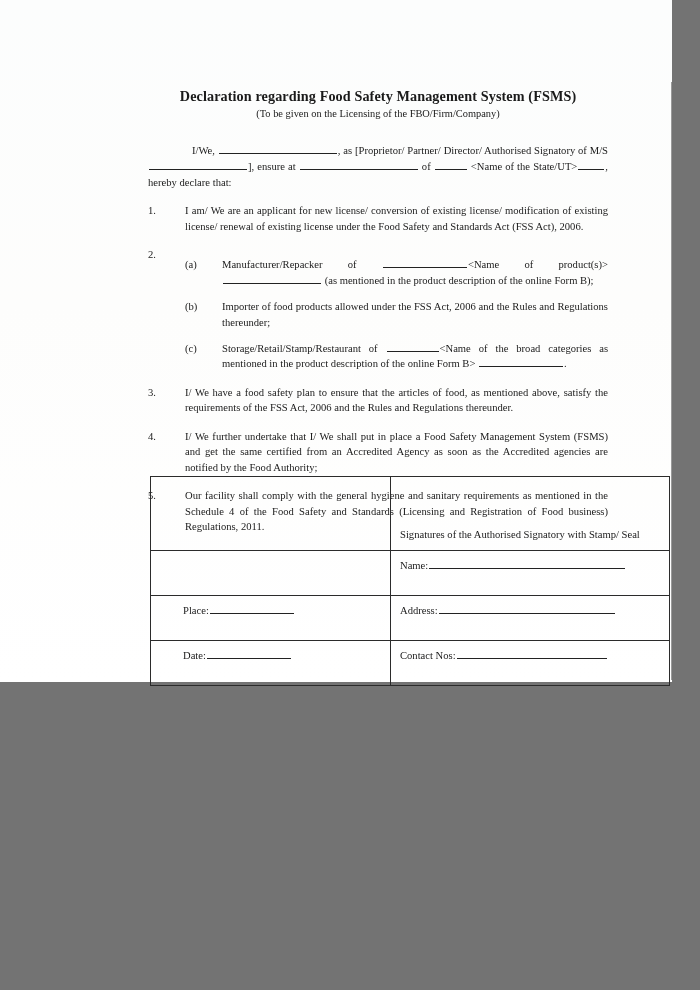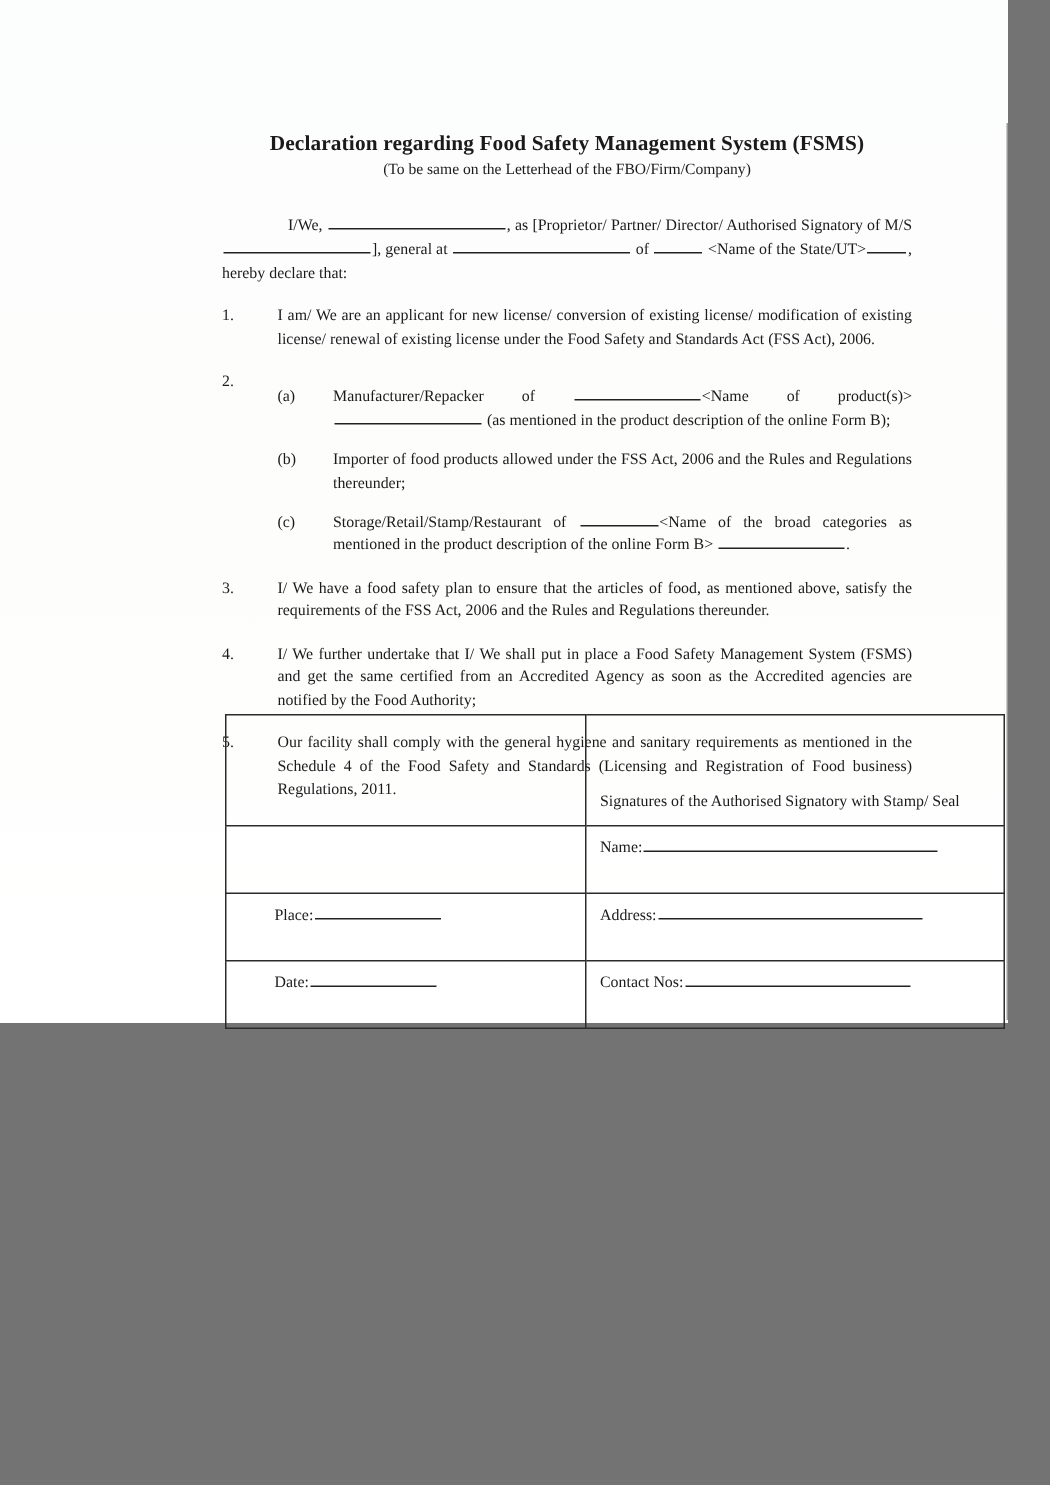--- a/index.html
+++ b/index.html
@@ -170,26 +170,26 @@
 </head>
 <body>
 
 <div class="page">
   <div class="scan-tint"></div>
   <div class="scan-line"></div>
 
   <div class="content">
 
     <h1 class="doc-title">Declaration regarding Food Safety Management System (FSMS)</h1>
-    <p class="doc-subtitle">(To be same on the Letterhead of the FBO/Firm/Company)</p>
+    <p class="doc-subtitle">(To be given on the Licensing of the FBO/Firm/Company)</p>
 
     <p class="intro">
       <span class="lead-indent"></span><span>I/We,</span>
       <span class="blank b-xl"></span><span>, as [Proprietor/ Partner/ Director/ Authorised Signatory of M/S</span>
-      <span class="blank b-lg"></span><span>], general at</span>
+      <span class="blank b-lg"></span><span>], ensure at</span>
       <span class="blank b-xl"></span>
       <span>of</span>
       <span class="blank b-xs"></span>
       <span>&lt;Name of the State/UT&gt;</span><span class="blank b-xxs"></span><span>, hereby declare that:</span>
     </p>
 
     <ol class="clause-list">
 
       <li class="clause">
         <span class="clause-num">1.</span>

